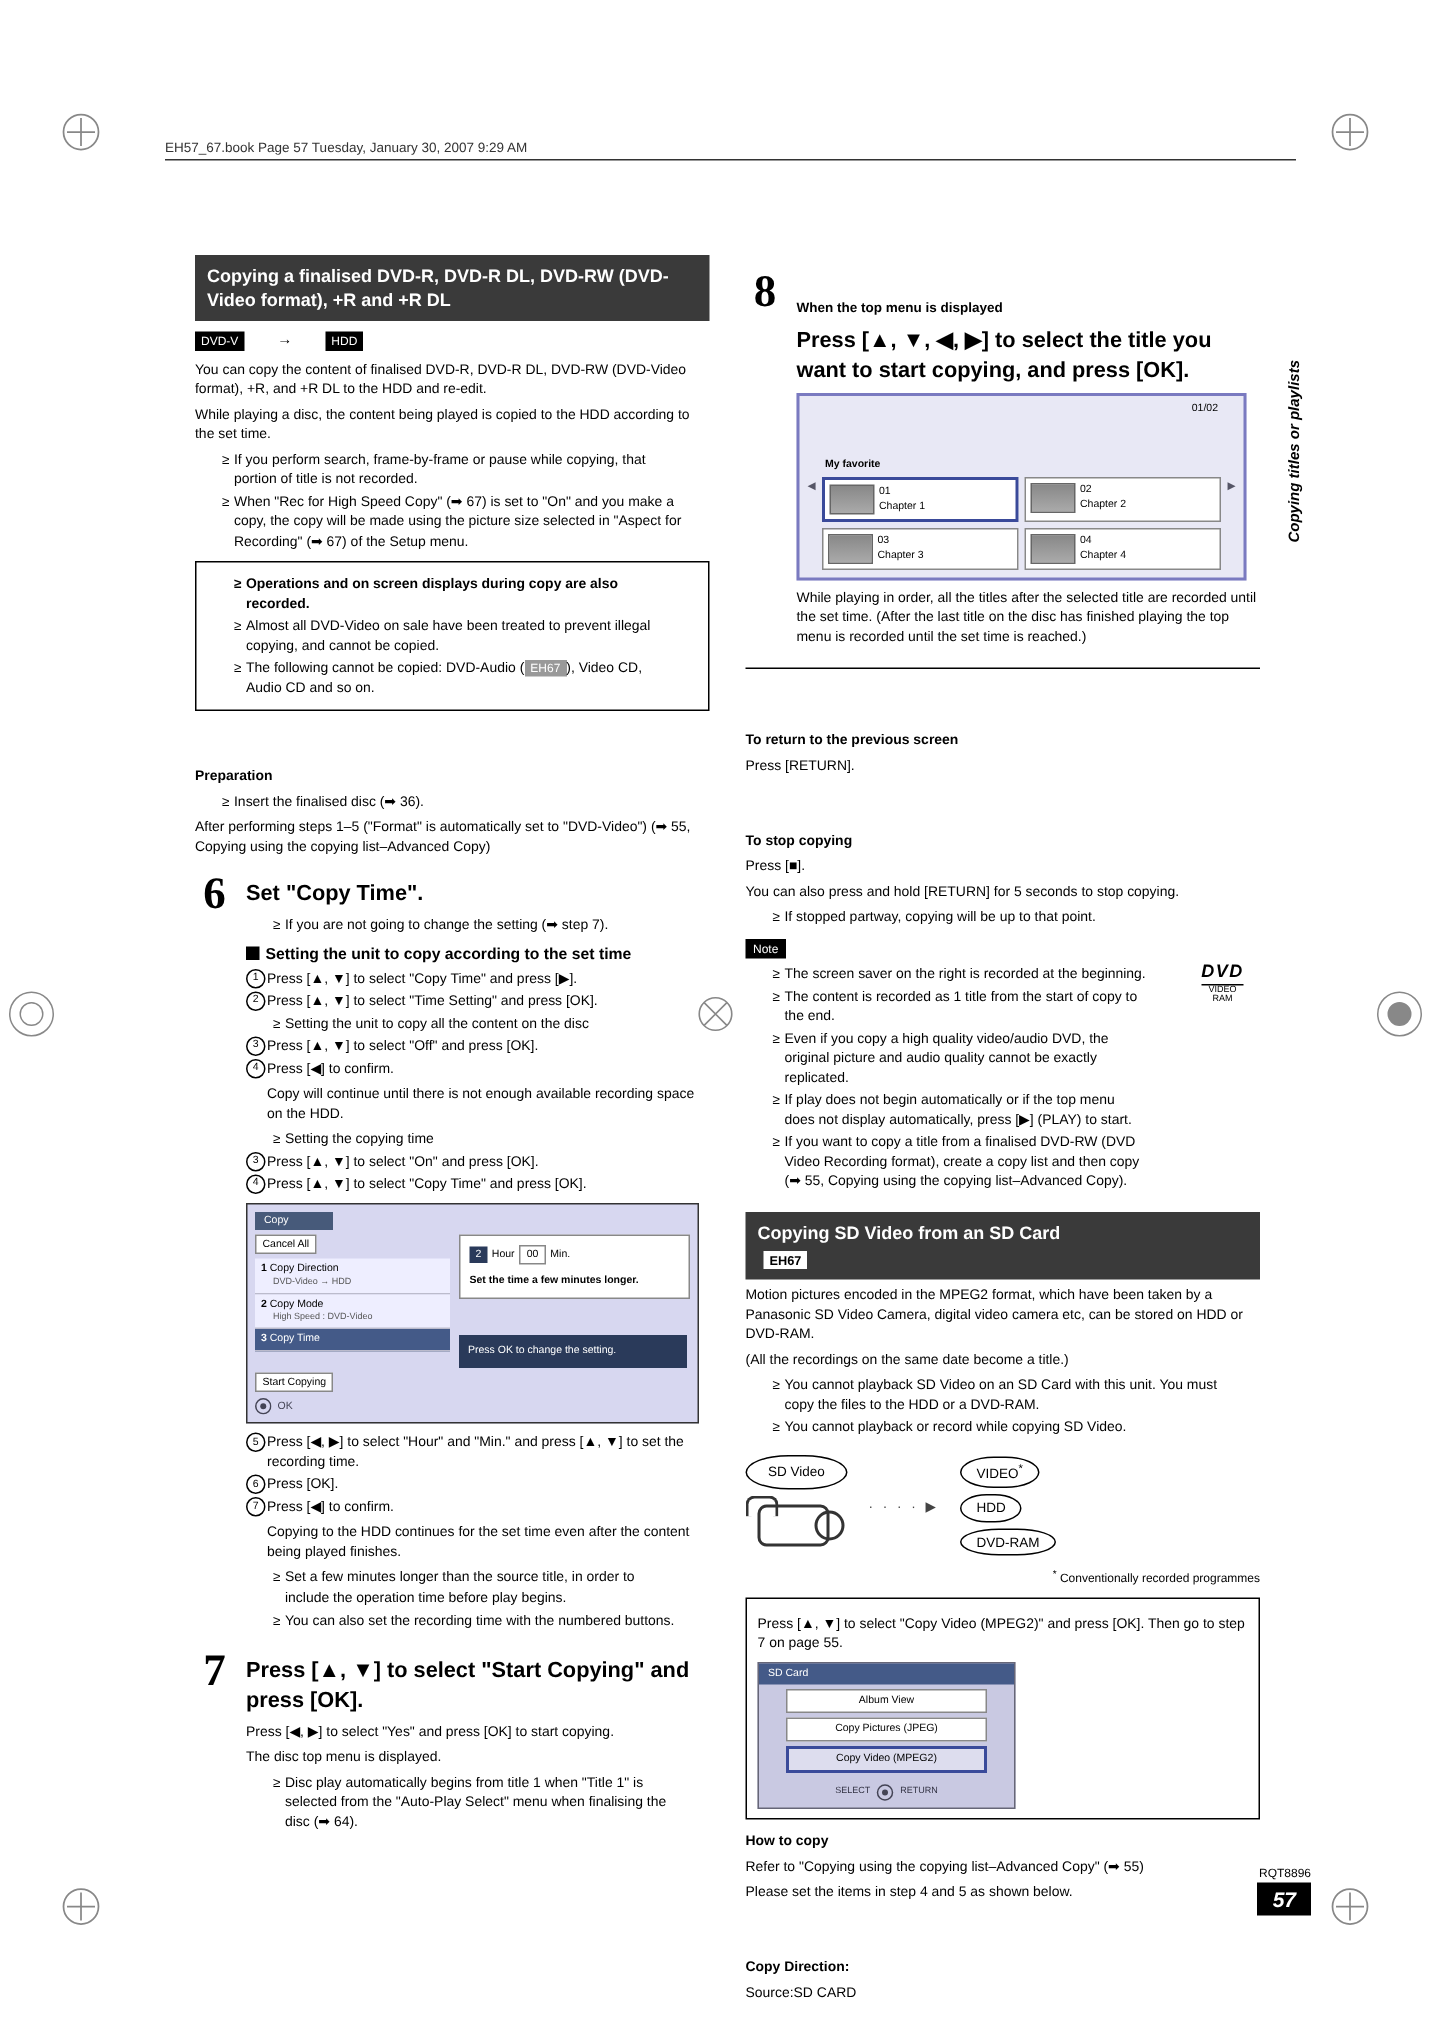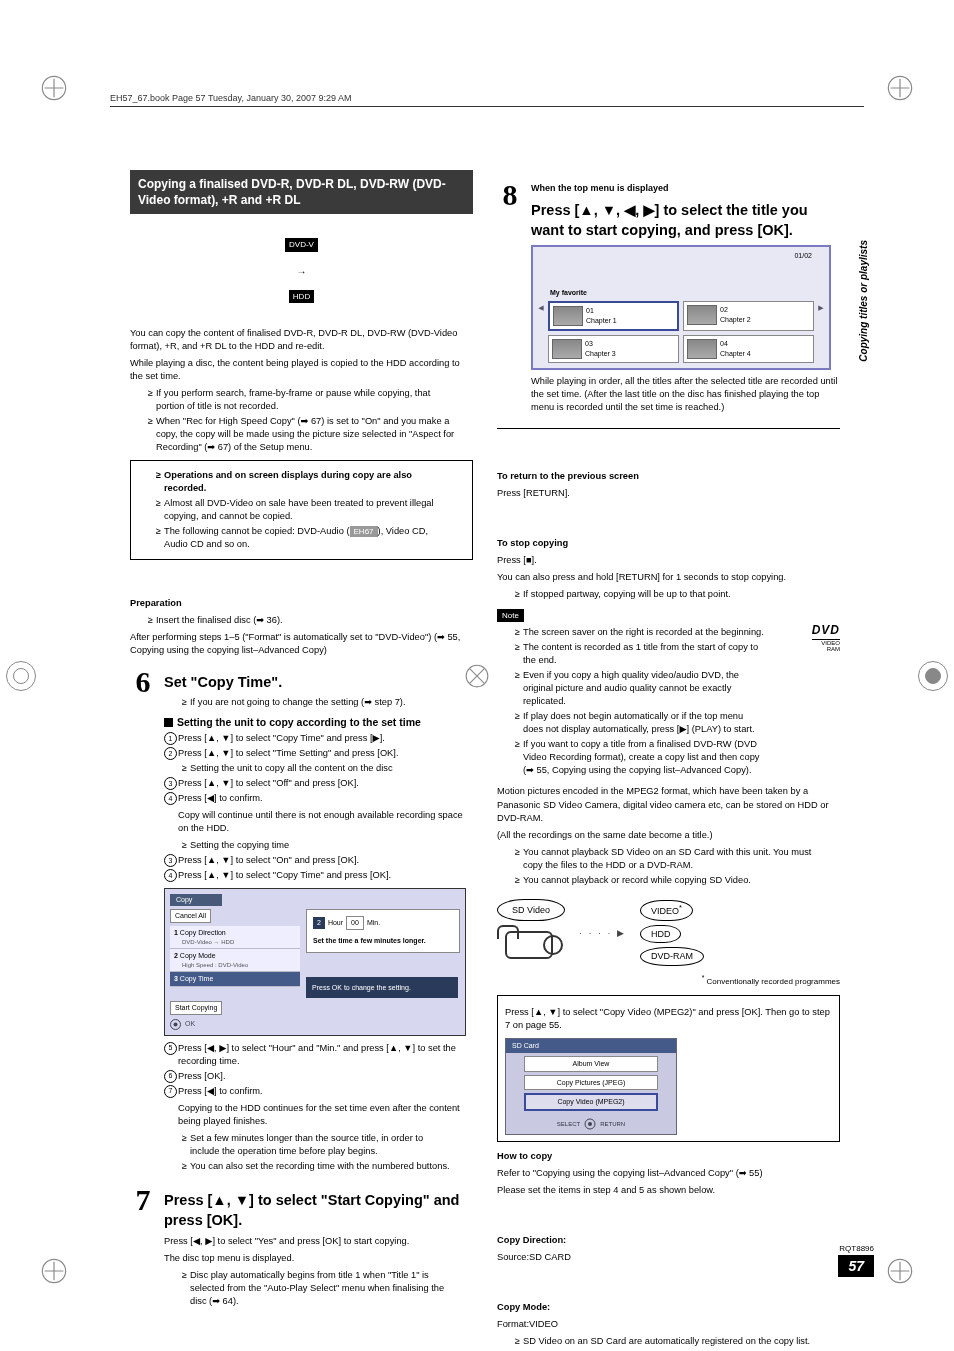--- a/index.html
+++ b/index.html
@@ -67,21 +67,21 @@
   }
   .section-head {
     background:#3a3a3a;
     color:#fff;
     font-weight:bold;
     font-size:12px;
     padding:6px 8px;
     line-height:1.35;
   }
   .media-row{
-    display:flex;align-items:center;gap:12px;margin:24px 0;flex-direction:column;
+    display:flex;align-items:center;gap:22px;margin:6px 0;
   }
   .media-chip{
     background:#000;color:#fff;font-size:8px;padding:1px 4px;
   }
   .media-chip.light{background:#999;}
   .arrow{font-size:10px;}
   p{margin:4px 0;}
   ul.bullets{list-style:none;padding:0;margin:2px 0;}
   ul.bullets > li{position:relative;padding-left:8px;margin:2px 18px;}
   ul.bullets > li::before{content:"≥";position:absolute;left:0;top:0;font-size:9px;}
@@ -312,21 +312,21 @@
               <li>Disc play automatically begins from title 1 when "Title 1" is selected from the "Auto-Play Select" menu when finalising the disc (➡ 64).</li>
             </ul>
         </div>
       </div>
     </div>
 
     <div class="col">
       <div class="step-row">
         <div class="step-num">8</div>
         <div class="step-body">
-          <p class="bold" style="font-size:9px;margin-top:2px">When the top menu is displayed</p>
+          <p class="bold" style="font-size:9px;margin-top:19px">When the top menu is displayed</p>
           <h2>Press [▲, ▼, ◀, ▶] to select the title you want to start copying, and press [OK].</h2>
           <div class="menu-ui">
             <div class="wrap">
               <div class="tri">◀</div>
               <div style="flex:1">
                 <div class="top">
                     <span class="bold">My favorite</span>
                     <span>01/02</span>
                   </div>
                 <div class="grid">
@@ -373,41 +373,45 @@
           </div>
           <p>While playing in order, all the titles after the selected title are recorded until the set time. (After the last title on the disc has finished playing the top menu is recorded until the set time is reached.)</p>
         </div>
       </div>
 
       <div style="border-top:1px solid #000;margin-top:10px;padding-top:4px"></div>
       <p class="bold">To return to the previous screen</p>
       <p>Press [RETURN].</p>
       <p class="bold">To stop copying</p>
       <p>Press [■].</p>
-      <p>You can also press and hold [RETURN] for 1 seconds to stop copying.</p>
+      <p>You can also press and hold [RETURN] for 5 seconds to stop copying.</p>
       <ul class="bullets">
           <li>If stopped partway, copying will be up to that point.</li>
         </ul>
 
       <div class="note-chip">Note</div>
       <div style="display:flex;gap:8px;align-items:flex-start">
         <ul class="bullets" style="flex:1">
           <li>The screen saver on the right is recorded at the beginning.</li>
           <li>The content is recorded as 1 title from the start of copy to the end.</li>
           <li>Even if you copy a high quality video/audio DVD, the original picture and audio quality cannot be exactly replicated.</li>
           <li>If play does not begin automatically or if the top menu does not display automatically, press [▶] (PLAY) to start.</li>
           <li>If you want to copy a title from a finalised DVD-RW (DVD Video Recording format), create a copy list and then copy (➡ 55, Copying using the copying list–Advanced Copy).</li>
         </ul>
-        <div style="text-align:right;width:50px">
+        <div style="text-align:center;width:50px">
           <span class="dvd-logo">DVD</span>
           <div style="font-size:6px;line-height:1;white-space:pre">VIDEO
 RAM</div>
         </div>
       </div>
 
+      <div class="section-head" style="margin-top:10px">
+        <span>Copying SD Video from an SD Card</span>
+        <div><span class="eh67-chip" style="background:#fff;color:#000;">EH67</span></div>
+      </div>
       <p>Motion pictures encoded in the MPEG2 format, which have been taken by a Panasonic SD Video Camera, digital video camera etc, can be stored on HDD or DVD-RAM.</p>
       <p>(All the recordings on the same date become a title.)</p>
       <ul class="bullets">
         <li>You cannot playback SD Video on an SD Card with this unit. You must copy the files to the HDD or a DVD-RAM.</li>
         <li>You cannot playback or record while copying SD Video.</li>
       </ul>
 
       <div class="sd-diagram">
         <div style="display:flex;flex-direction:column;align-items:center;gap:4px">
           <div class="oval">SD Video</div>

